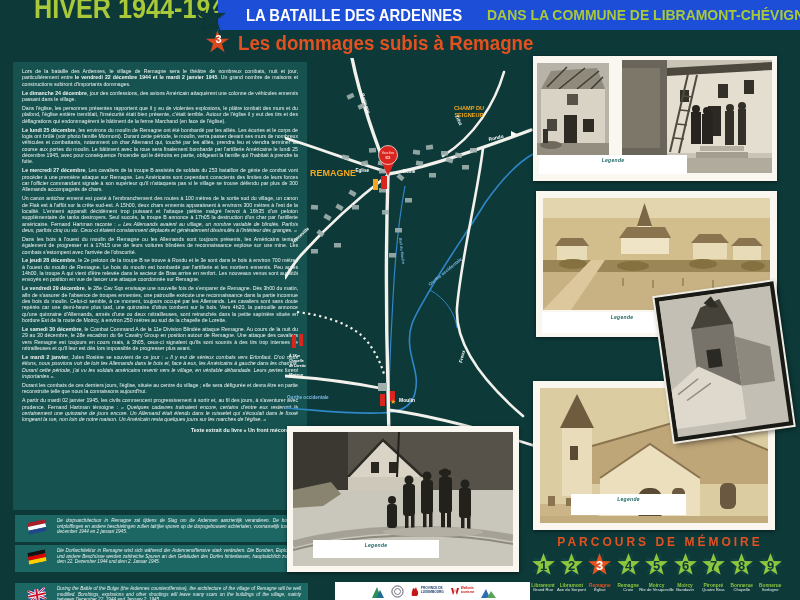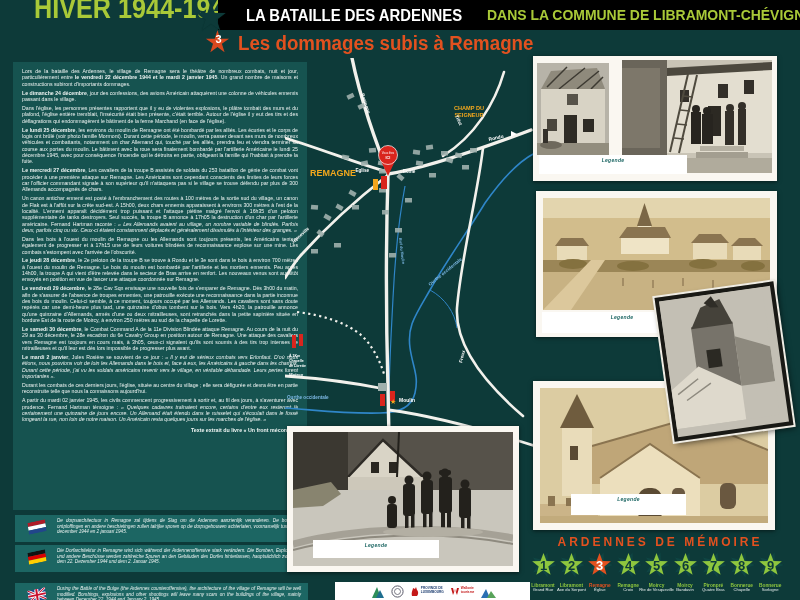--- a/index.html
+++ b/index.html
@@ -3,21 +3,21 @@
 <meta charset="utf-8">
 <style>
   html,body{margin:0;padding:0;background:#062625;}
   #page{position:relative;width:800px;height:600px;overflow:hidden;
         background:#0d3a39;font-family:"Liberation Sans",sans-serif;}
 
   
   .hiver{position:absolute;left:34px;top:-9px;font-size:30px;font-weight:bold;
          color:#a9c938;letter-spacing:0px;transform:scaleX(.84);transform-origin:left top;
          white-space:nowrap;}
-  .band{position:absolute;left:218px;top:0;width:582px;height:30px;background:#000000;
+  .band{position:absolute;left:218px;top:0;width:582px;height:30px;background:#1d4ed8;
         display:flex;align-items:center;gap:1px;padding-left:28px;box-sizing:border-box;}
   .battle{display:inline-block;font-size:16.5px;font-weight:bold;color:#ffffff;
           transform:scaleX(.9);transform-origin:left;white-space:nowrap;}
   .commune{display:inline-block;font-size:15.5px;font-weight:bold;color:#a9c938;
            transform:scaleX(.9);transform-origin:left;white-space:nowrap;}
   .band-star{position:absolute;left:194px;top:-5px;font-size:38px;color:#0d3a39;z-index:3;
              text-shadow:0 0 1px #0a2f2e;}
   .badge{position:absolute;left:204px;top:30px;width:29px;height:29px;}
   .badge .star-glyph{position:absolute;left:0;top:-6px;font-size:30px;color:#d9481e;}
   .badge .num{position:absolute;left:0;top:3px;width:29px;text-align:center;
@@ -374,21 +374,21 @@
           <rect x="168" y="85" width="3.5" height="14"></rect>
           <rect x="174" y="85" width="3.5" height="14"></rect>
       </g>
       <ellipse cx="140" cy="100" rx="50" ry="5" fill="#b3afa3"></ellipse>
     </svg>
     <div class="caption" style="left:26px;top:114px;width:126px;height:18px">
       <span>Legende</span>
     </div>
   </div>
 
-  <div class="parcours-title">ARDENNES DE MÉMOIRE</div>
+  <div class="parcours-title">PARCOURS DE MÉMOIRE</div>
   <div id="stops-row">
       <div class="stop" style="left: 514px;"><svg width="27" height="27" viewBox="0 0 27 27">
      <polygon points="17.5,1.6 17.9,10.8 26.5,14.0 17.9,17.2 17.5,26.4 11.8,19.2 3.0,21.6 8.0,14.0 3.0,6.4 11.8,8.8" fill="#0f4543"></polygon>
      <polygon points="13.5,2.0 16.5,9.9 24.9,10.3 18.3,15.6 20.6,23.7 13.5,19.0 6.4,23.7 8.7,15.6 2.1,10.3 10.5,9.9" fill="#8ec63e"></polygon>
      <text x="13.5" y="19" text-anchor="middle" font-size="13" font-weight="bold" font-family="Liberation Sans,sans-serif" fill="#0d3a39">1</text>
         </svg><div class="nm" style="color:#8ec63e">Libramont</div><div class="pl">Grand Rue</div></div>
       <div class="stop" style="left: 542.4px;"><svg width="27" height="27" viewBox="0 0 27 27">
      <polygon points="17.5,1.6 17.9,10.8 26.5,14.0 17.9,17.2 17.5,26.4 11.8,19.2 3.0,21.6 8.0,14.0 3.0,6.4 11.8,8.8" fill="#0f4543"></polygon>
      <polygon points="13.5,2.0 16.5,9.9 24.9,10.3 18.3,15.6 20.6,23.7 13.5,19.0 6.4,23.7 8.7,15.6 2.1,10.3 10.5,9.9" fill="#8ec63e"></polygon>
      <text x="13.5" y="19" text-anchor="middle" font-size="13" font-weight="bold" font-family="Liberation Sans,sans-serif" fill="#0d3a39">2</text>

